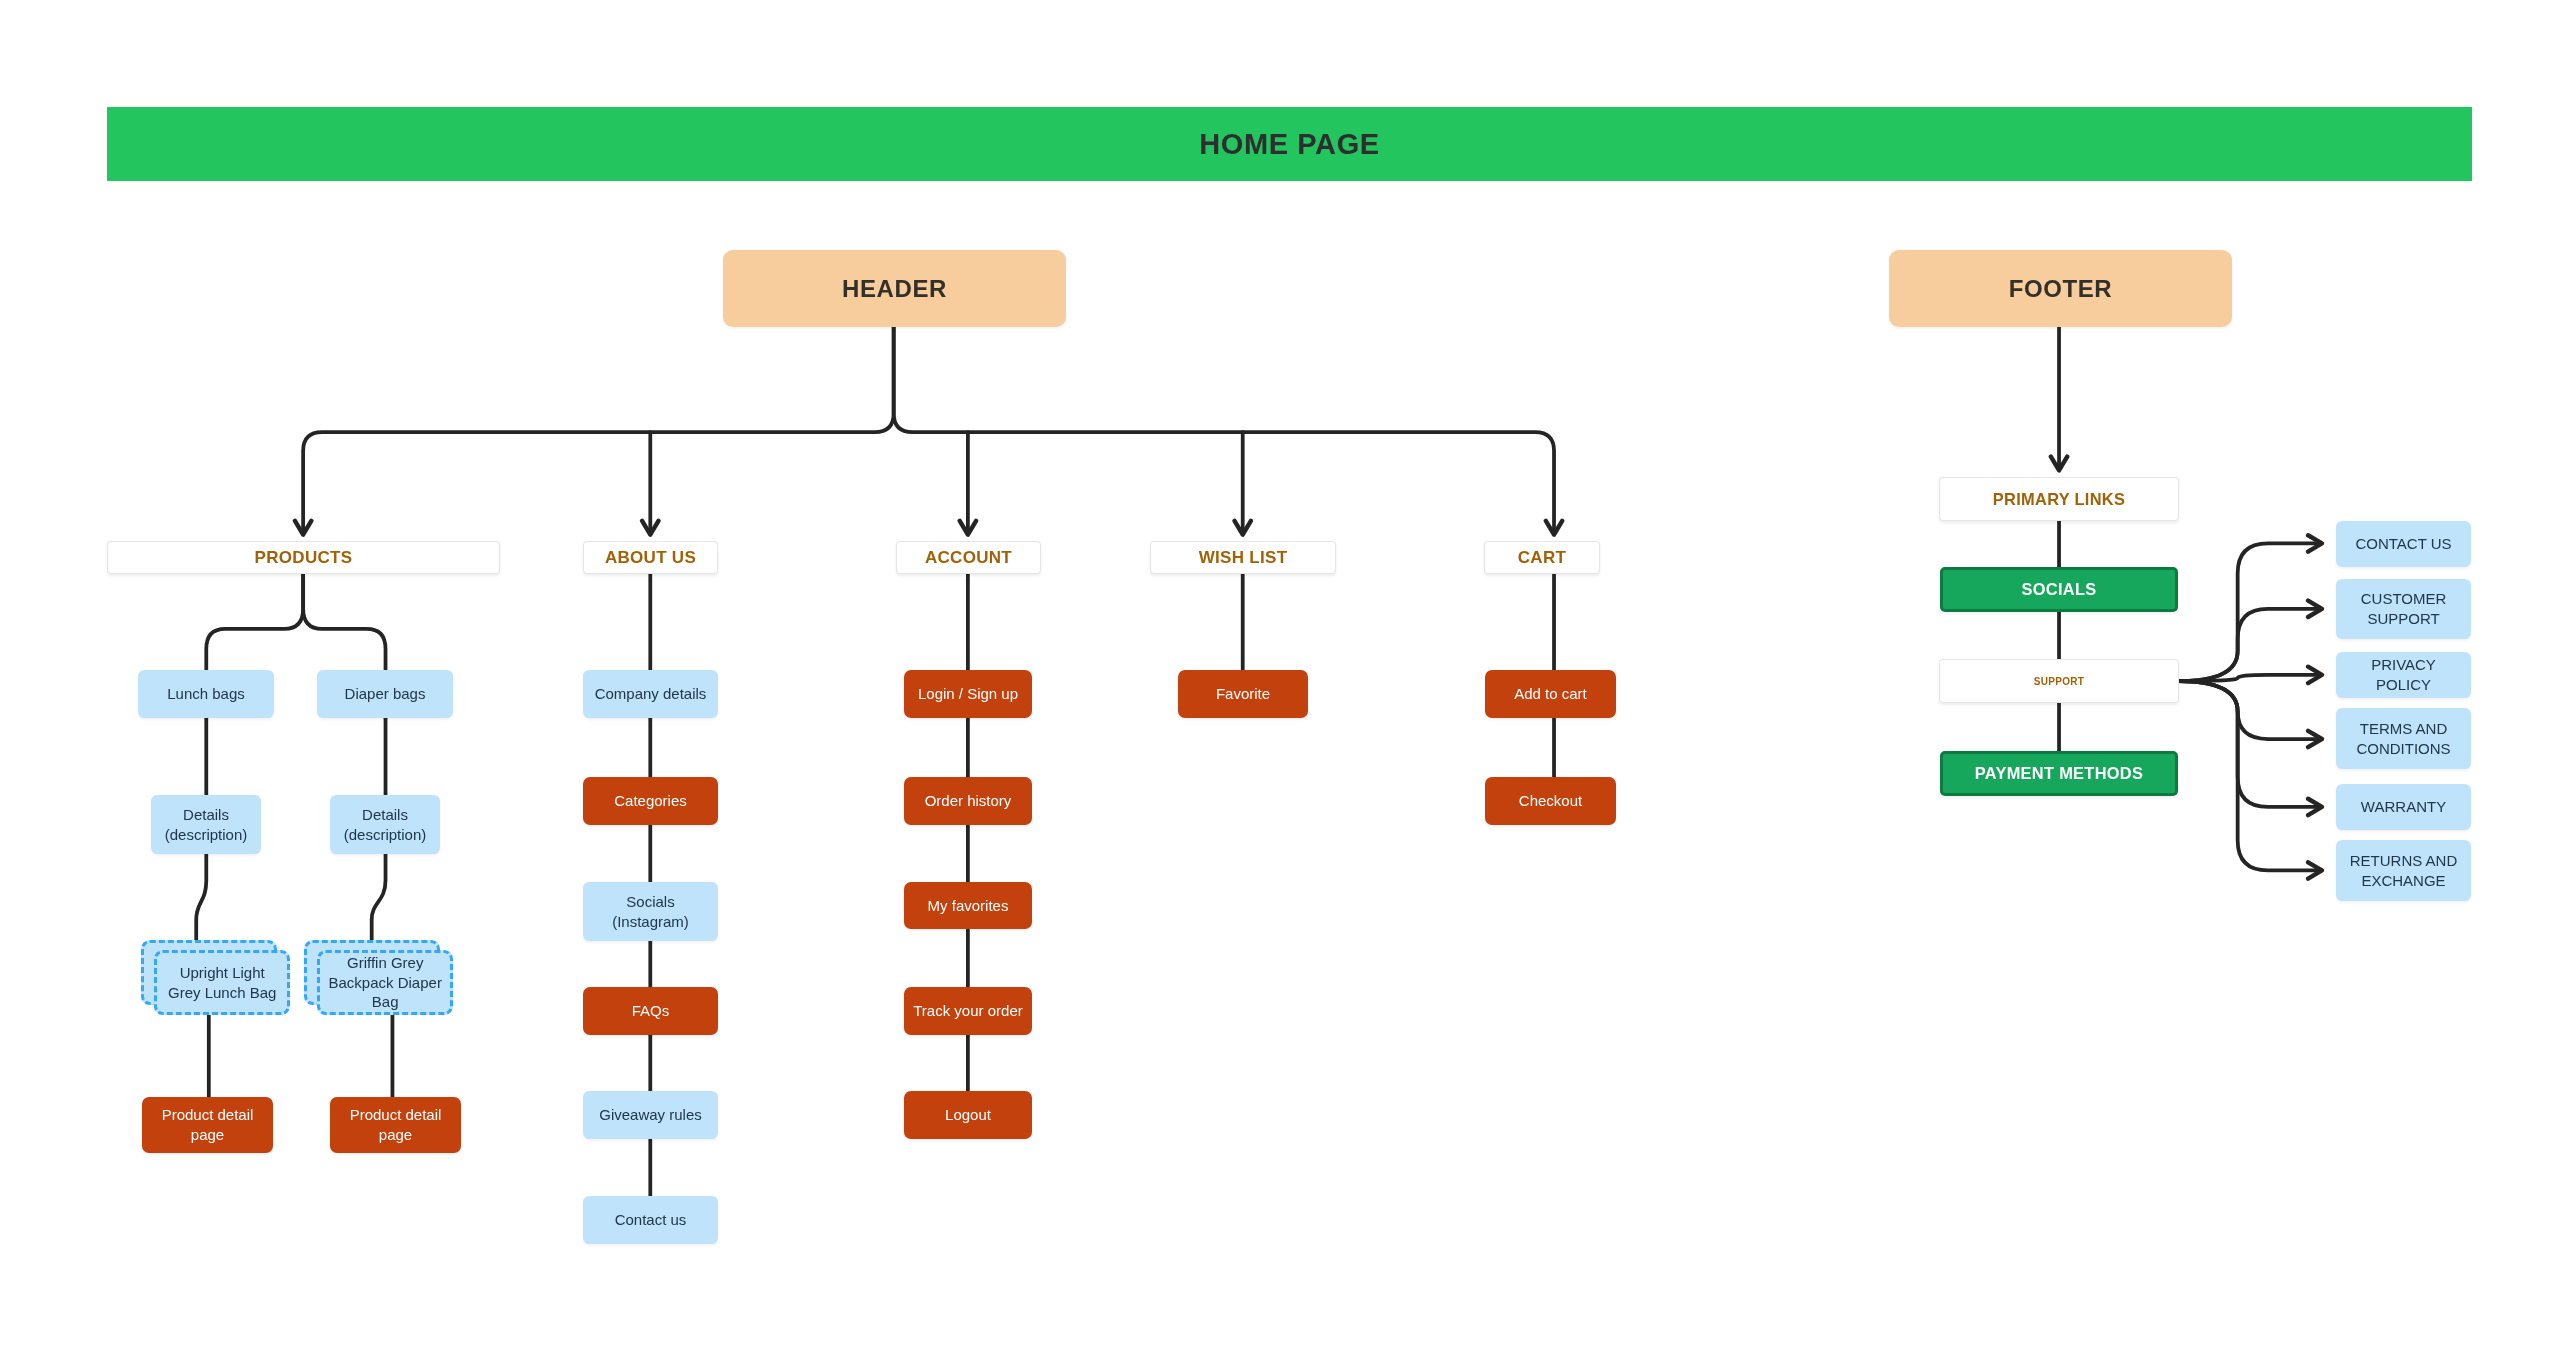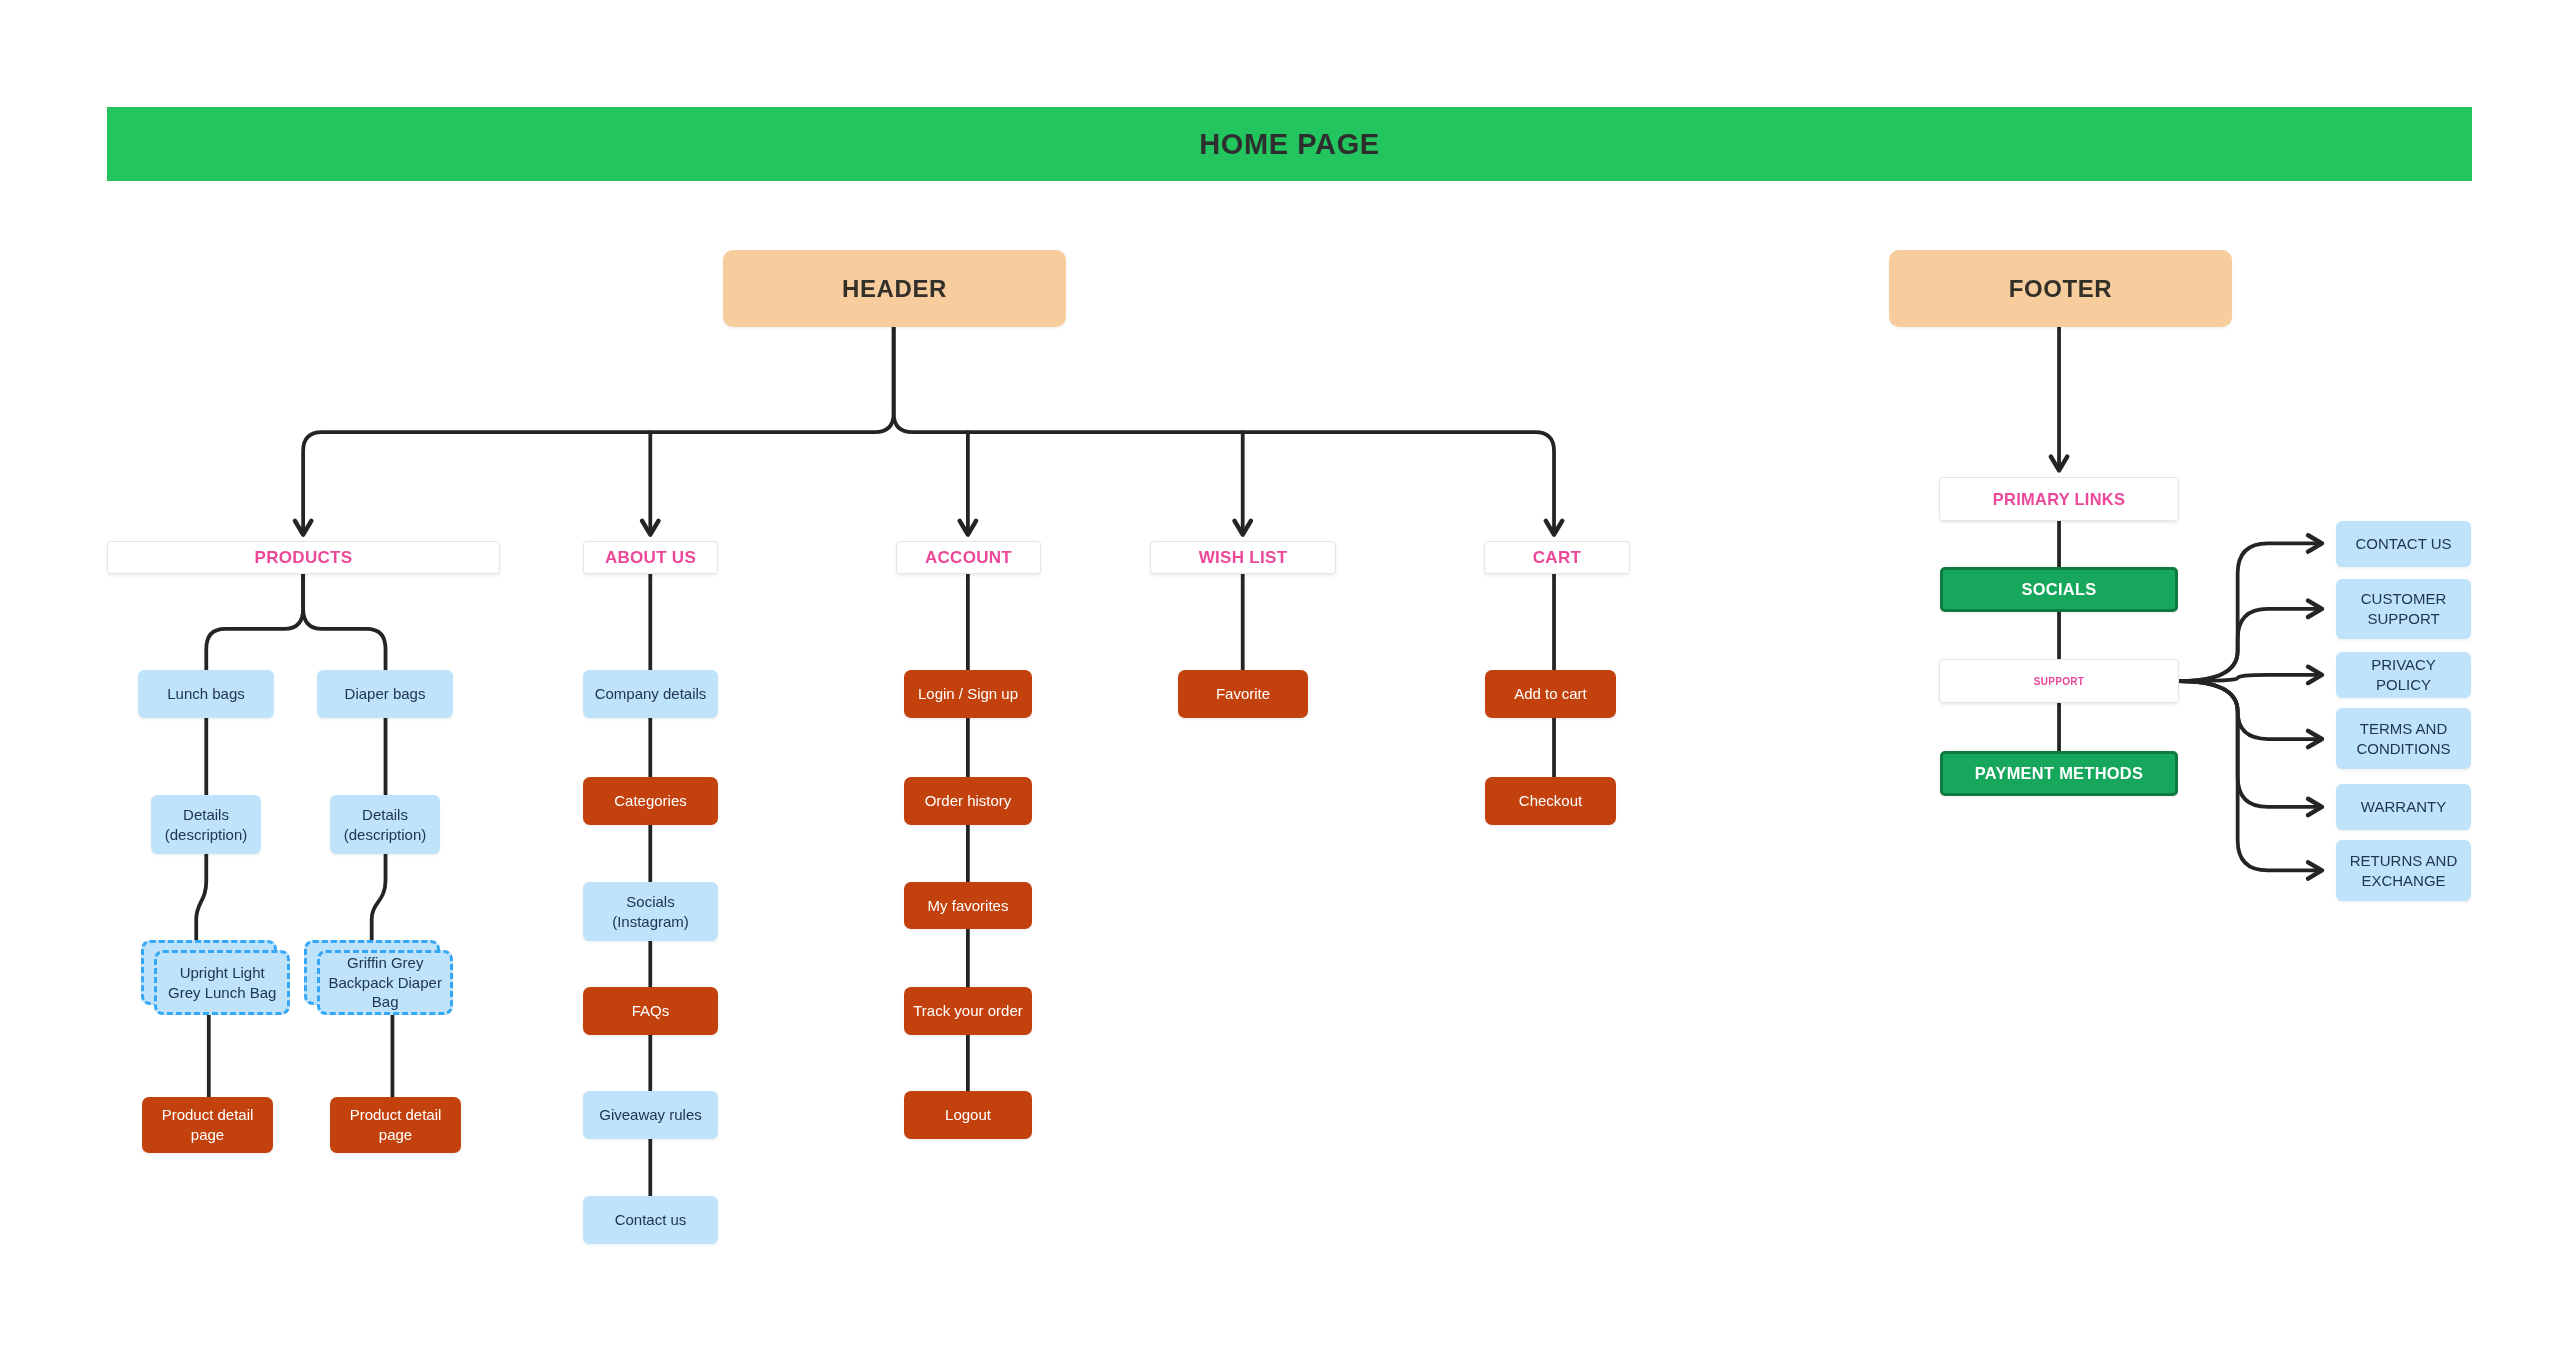--- a/index.html
+++ b/index.html
@@ -4,21 +4,21 @@
 <style>
   html,body{margin:0;padding:0;}
   body{
     width:2576px;height:1351px;position:relative;background:#ffffff;
     font-family:"Liberation Sans",sans-serif;overflow:hidden;
   }
   .abs{position:absolute;box-sizing:border-box;}
   .center{display:flex;align-items:center;justify-content:center;text-align:center;}
   .titlebar{background:#22c55e;font-weight:bold;font-size:29px;letter-spacing:0.6px;color:#2e2e2e;}
   .peach{background:#f8cd9d;border-radius:10px;font-weight:bold;font-size:24px;letter-spacing:0.6px;color:#33302a;box-shadow:0 1.3px 2.5px rgba(0,0,0,0.05);}
-  .whitebox{background:#ffffff;border:1.9px solid #e5e5e5;border-radius:3.8px;font-weight:bold;font-size:17px;letter-spacing:0.3px;color:#ec4899;box-shadow:0 1.3px 3.1px rgba(0,0,0,0.07);}
+  .whitebox{background:#ffffff;border:1.9px solid #e5e5e5;border-radius:3.8px;font-weight:bold;font-size:17px;letter-spacing:0.3px;color:#a16207;box-shadow:0 1.3px 3.1px rgba(0,0,0,0.07);}
   .blue{background:#bee3fa;border-radius:6.3px;font-size:15px;color:#21374c;line-height:1.32;padding:2.5px 8.8px;box-shadow:0 1.3px 2.5px rgba(0,0,0,0.05);}
   .green{background:#c2410c;border-radius:7px;font-size:15px;color:#ffffff;line-height:1.32;padding:2.5px 8.8px;box-shadow:0 1.3px 2.5px rgba(0,0,0,0.06);}
   .greenb{background:#17a75c;border:3.1px solid #0d7a41;border-radius:5px;font-weight:bold;font-size:16.4px;letter-spacing:0.3px;color:#ffffff;box-shadow:0 1.3px 2.5px rgba(0,0,0,0.06);}
   .dash{background:#bee3fa;border:3.1px dashed #35a7f7;border-radius:8.8px;}
   .dash-label{font-size:15px;color:#21374c;line-height:1.32;padding:1.3px 6.3px;}
   svg.wires{position:absolute;left:0;top:0;}
 </style>
 </head>
 <body>
 
@@ -79,21 +79,21 @@
 
 <div class="abs center titlebar" style="left:107px;top:107px;width:2365px;height:74px;">HOME PAGE</div>
 
 <div class="abs center peach" style="left:723px;top:250px;width:343px;height:77px;">HEADER</div>
 <div class="abs center peach" style="left:1889px;top:250px;width:343px;height:77px;">FOOTER</div>
 
 <div class="abs center whitebox" style="left:107px;top:541px;width:393px;height:33px;">PRODUCTS</div>
 <div class="abs center whitebox" style="left:583px;top:541px;width:135px;height:33px;">ABOUT US</div>
 <div class="abs center whitebox" style="left:896px;top:541px;width:145px;height:33px;">ACCOUNT</div>
 <div class="abs center whitebox" style="left:1150px;top:541px;width:186px;height:33px;">WISH LIST</div>
-<div class="abs center whitebox" style="left:1484px;top:541px;width:146px;height:33px;text-align:center;">CART</div>
+<div class="abs center whitebox" style="left:1484px;top:541px;width:116px;height:33px;text-align:center;">CART</div>
 
 <div class="abs center blue" style="left:138px;top:670px;width:136px;height:48px;">Lunch bags</div>
 <div class="abs center blue" style="left:151px;top:795px;width:110px;height:59px;">Details (description)</div>
 <div class="abs" style="left:128px;top:940px;width:149px;height:75px;margin-left:13px;">
   <div class="abs dash" style="left:0;top:0;width:136px;height:65px;"></div>
   <div class="abs dash center dash-label" style="left:13.2px;top:10px;width:136px;height:65px;">Upright Light Grey Lunch Bag</div>
 </div>
 <div class="abs center green" style="left:142px;top:1097px;width:131px;height:56px;">Product detail page</div>
 
 <div class="abs center blue" style="left:317px;top:670px;width:136px;height:48px;">Diaper bags</div>

